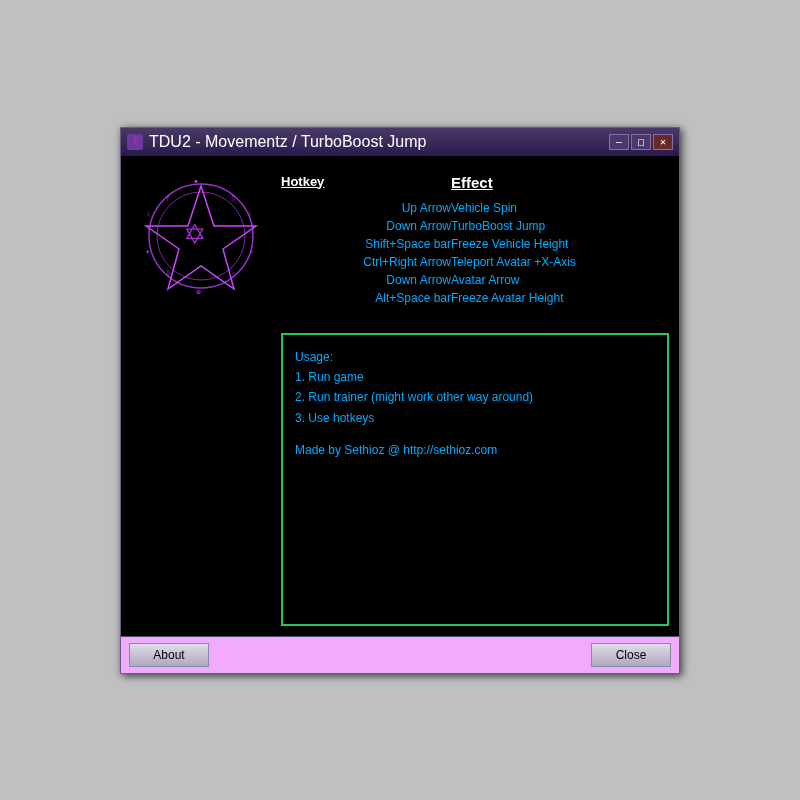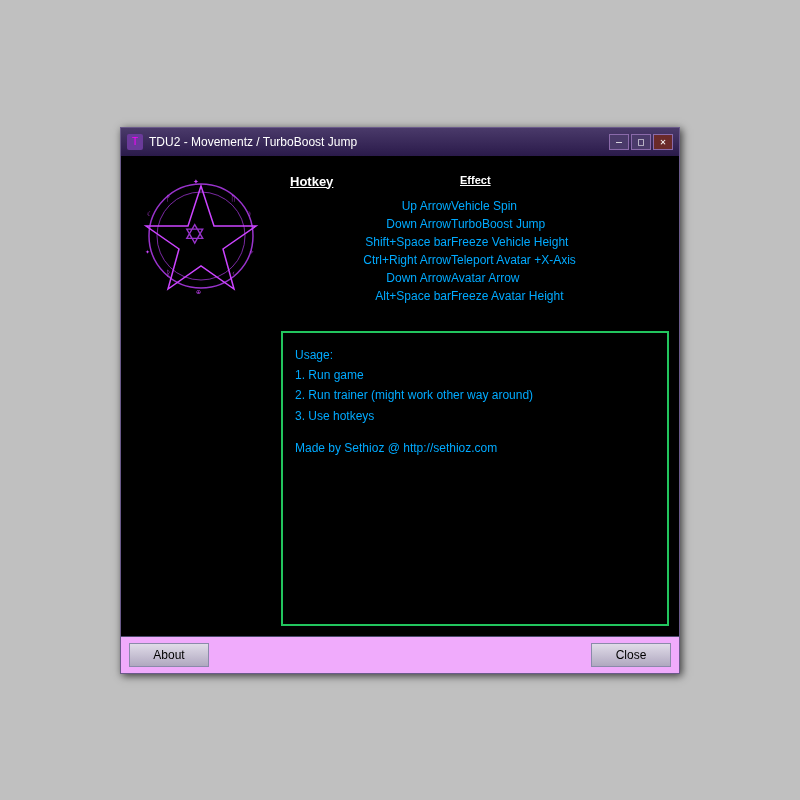--- a/index.html
+++ b/index.html
@@ -40,21 +40,21 @@
       align-items: center;
       justify-content: center;
       font-size: 10px;
       color: #ff00ff;
       flex-shrink: 0;
     }
 
     .title-bar-text {
       flex: 1;
       color: #ffffff;
-      font-size: 12px;
+      font-size: 16px;
       font-weight: normal;
     }
 
     .title-bar-buttons {
       display: flex;
       gap: 2px;
     }
 
     .title-btn {
       width: 20px;
@@ -111,26 +111,25 @@
       display: flex;
       margin-bottom: 10px;
     }
 
     .col-hotkey-header {
       width: 170px;
       color: #ffffff;
       font-size: 13px;
       font-weight: bold;
       text-decoration: underline;
-      margin-left: 9px;
     }
 
     .col-effect-header {
       color: #ffffff;
-      font-size: 11px;
+      font-size: 15px;
       font-weight: bold;
       text-decoration: underline;
     }
 
     .table-row {
       display: flex;
       margin-bottom: 4px;
       text-align: right;
     }
 

